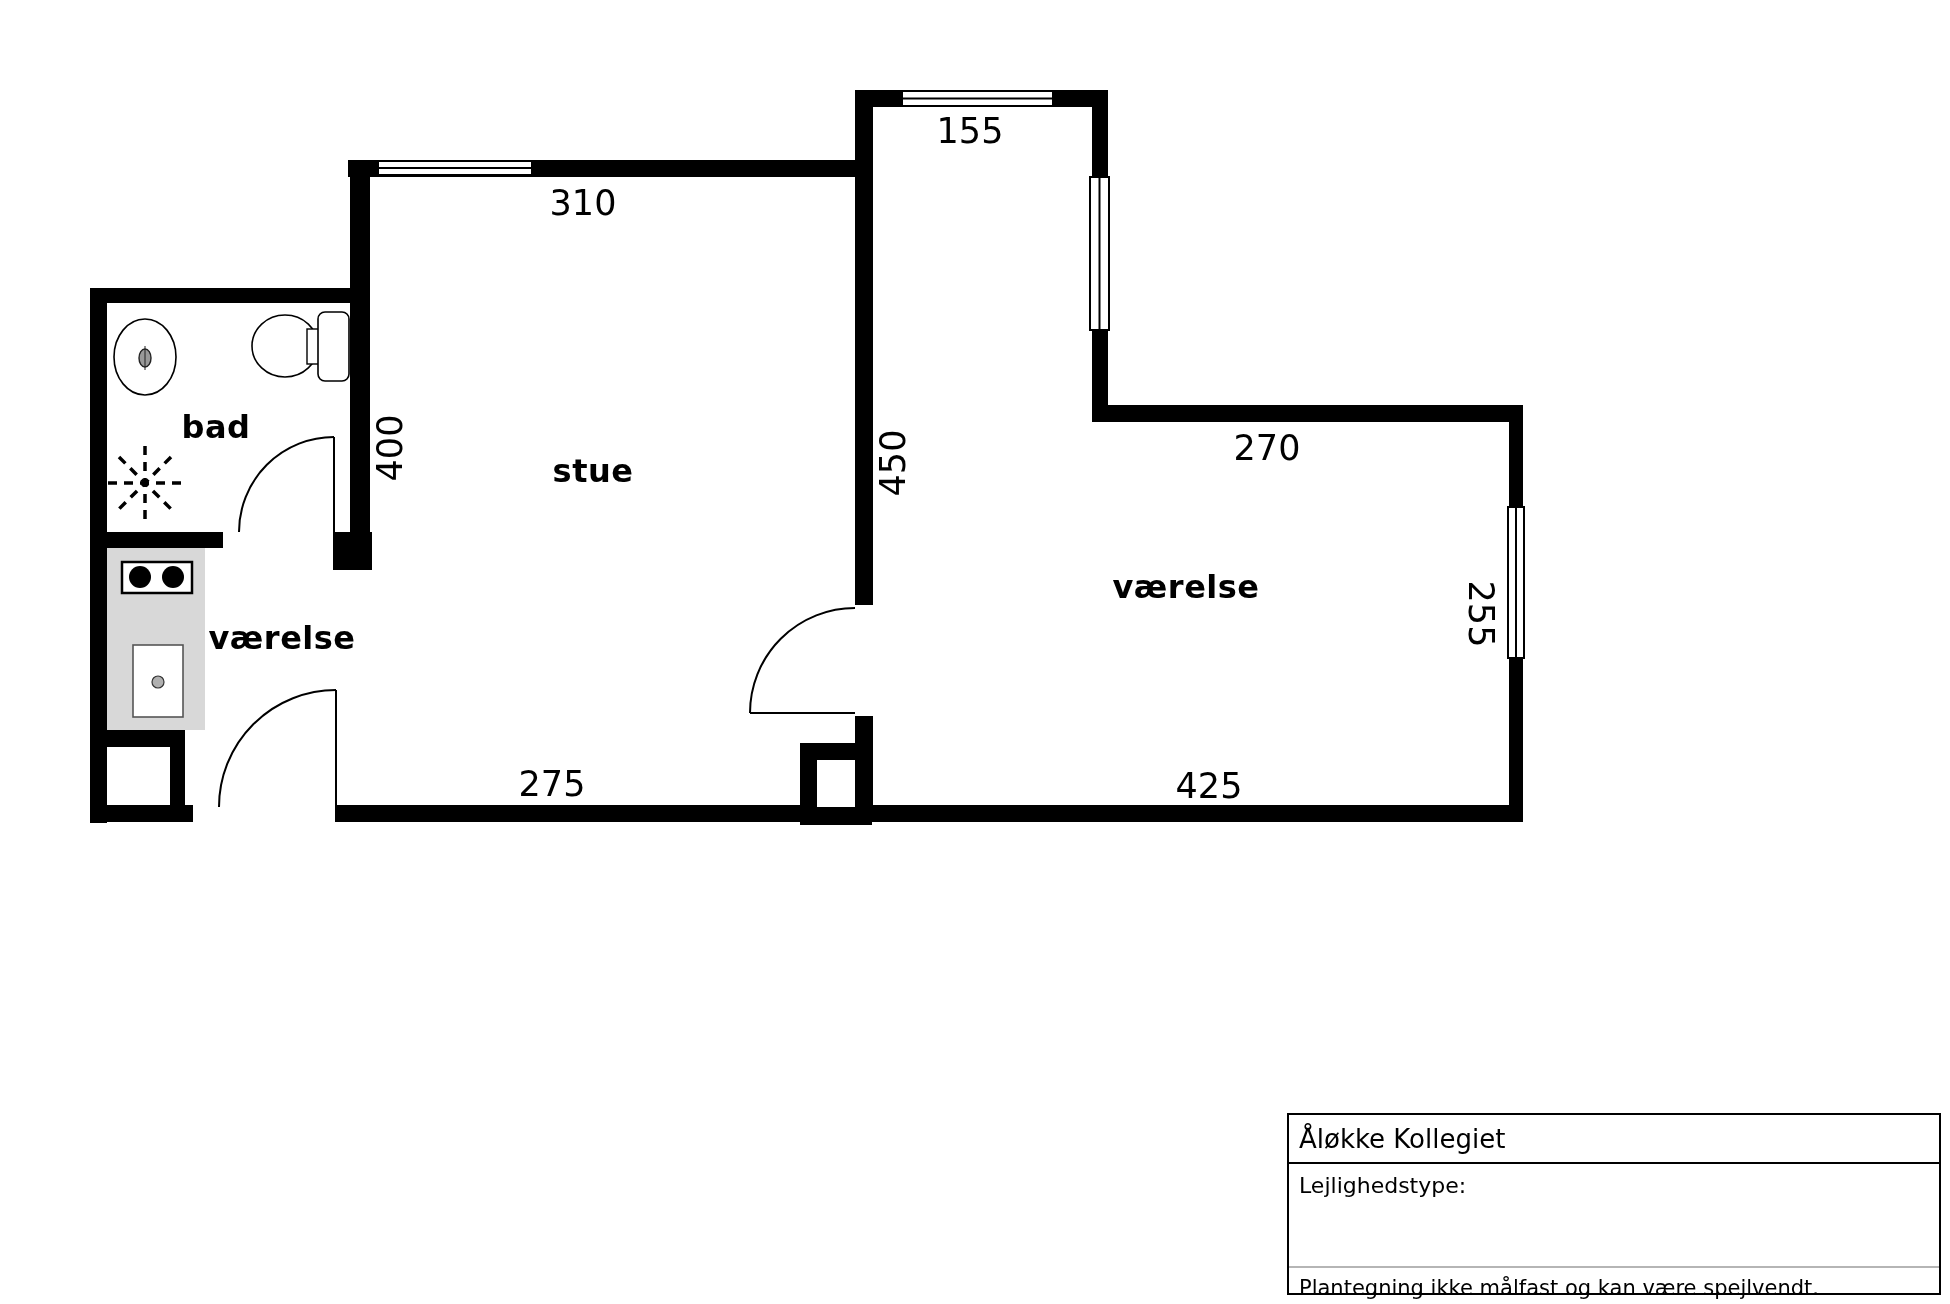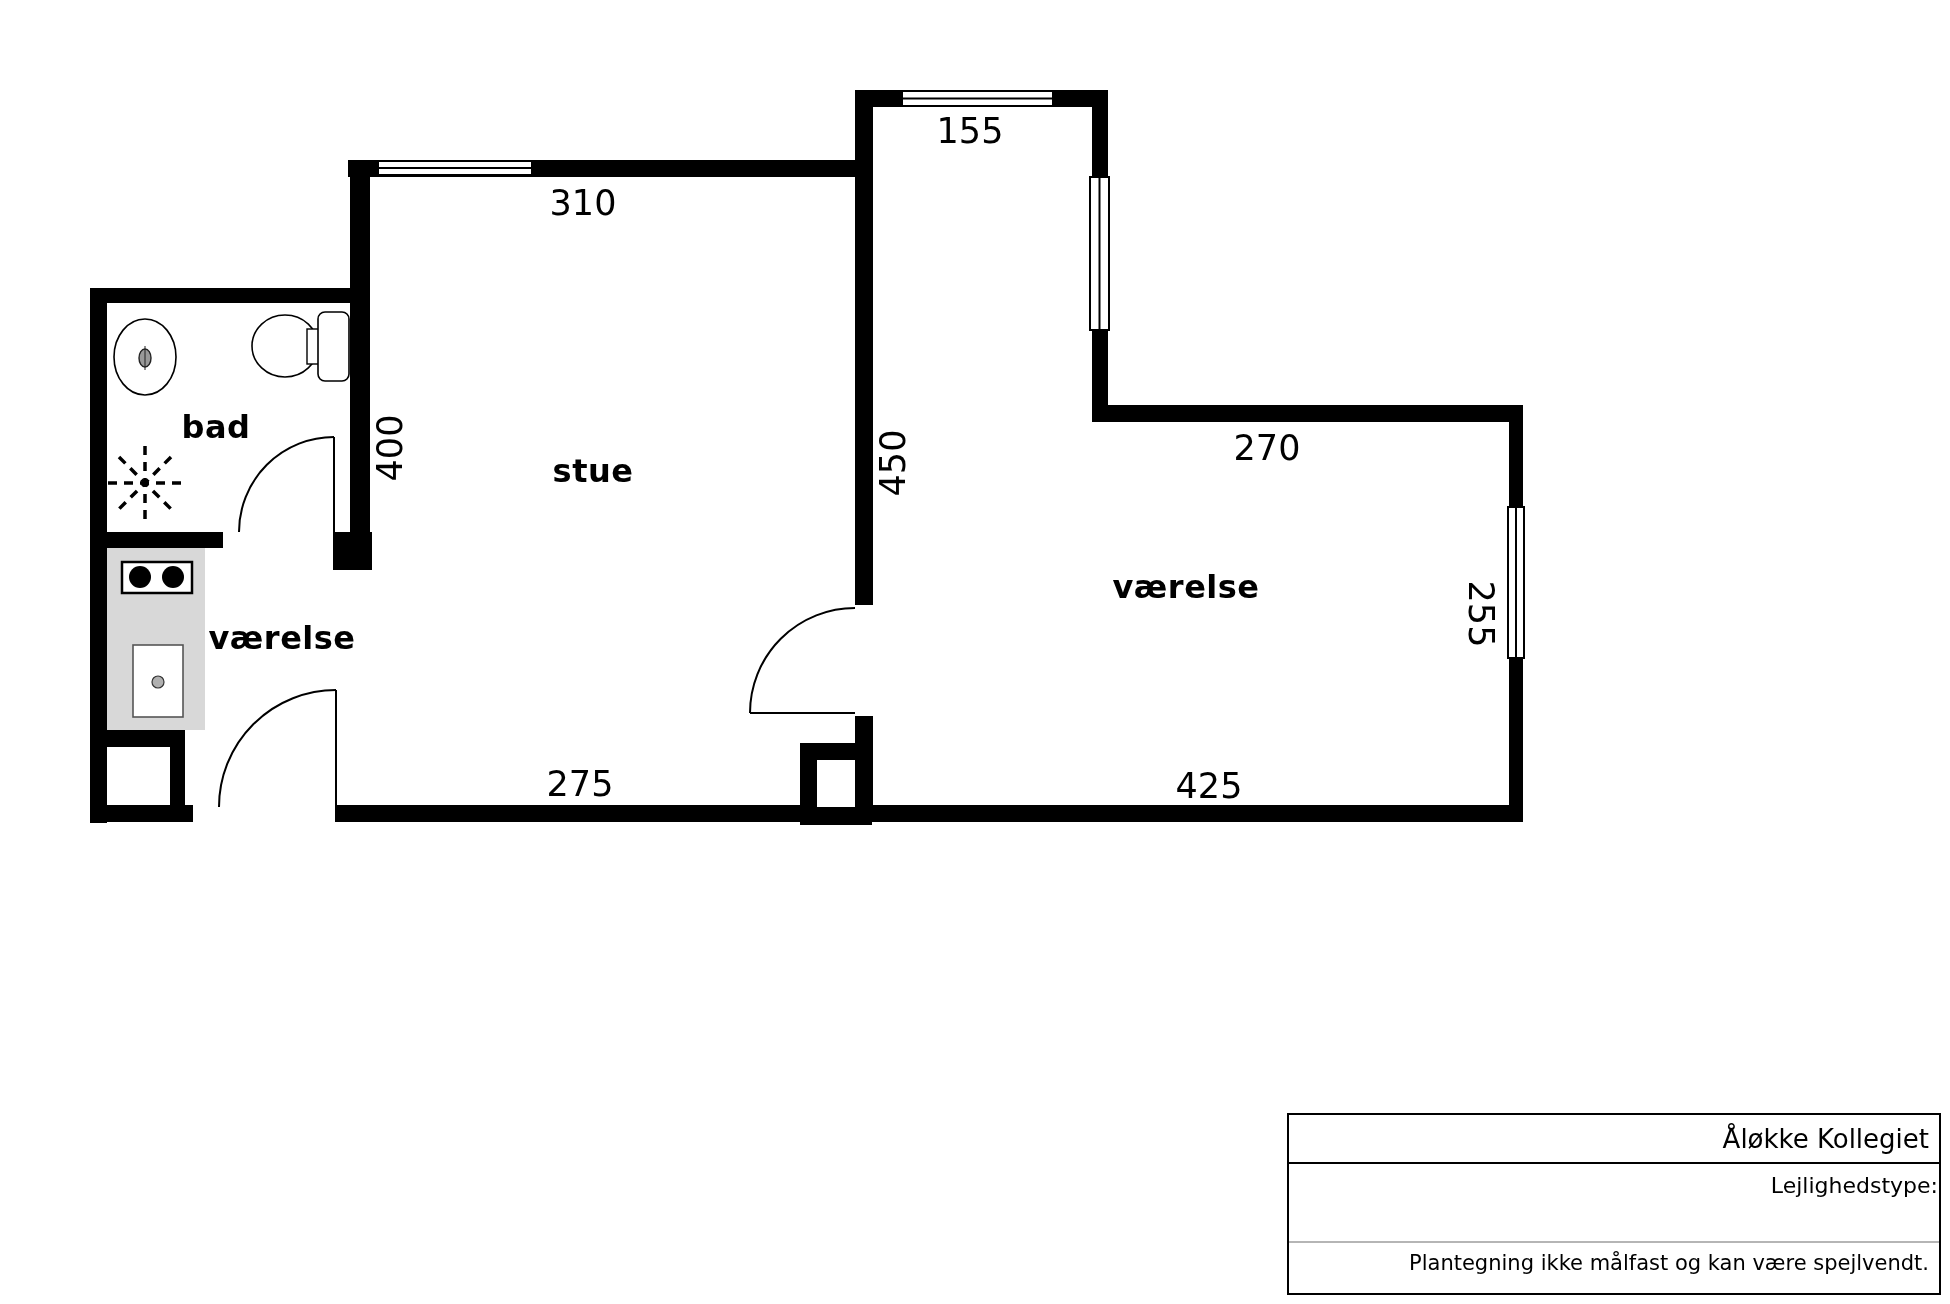--- a/index.html
+++ b/index.html
@@ -17,29 +17,29 @@
   #lbl-stue{left:593px;top:471px;}
   #lbl-kokken{left:282px;top:638px;}
   #lbl-vaerelse{left:1186px;top:587px;}
 
   #dim-310{left:583px;top:203px;}
   #dim-155{left:970px;top:125px;margin-top:6px;}
   #dim-400{left:390px;top:448px;}
   #dim-450{left:893px;top:463px;}
   #dim-270{left:1267px;top:448px;}
   #dim-255{left:1480px;top:614px;}
-  #dim-275{left:580px;top:784px;text-align:right;}
+  #dim-275{left:552px;top:784px;text-align:right;}
   #dim-425{left:1209px;top:786px;}
 
-  .infobox{position:absolute;left:1287px;top:1113px;width:654px;height:182px;border:2px solid #000;box-sizing:border-box;background:#fff;display:flex;flex-direction:column;text-align:right;}
+  .infobox{position:absolute;left:1287px;top:1113px;width:654px;height:182px;border:2px solid #000;box-sizing:border-box;background:#fff;display:flex;flex-direction:column;}
   .infobox .row-title{height:49px;box-sizing:border-box;border-bottom:2px solid #000;padding:9px 10px 0 10px;font-size:26px;}
   .infobox .row-type{flex:1;box-sizing:border-box;padding:9px 1px 0 10px;}
   .infobox .type-label{font-size:22px;margin-bottom:16px;}
   .infobox .type-value{font-size:26px;}
-  .infobox .row-note{height:52px;box-sizing:border-box;border-top:2px solid #b5b5b5;padding:8px 10px 0 10px;font-size:21px;}
+  .infobox .row-note{height:27px;box-sizing:border-box;border-top:2px solid #b5b5b5;padding:8px 10px 0 10px;font-size:21px;}
 </style>
 </head>
 <body>
 
 <div class="stage">
 
   <svg class="plan-svg" width="1950" height="1304" viewBox="0 0 1950 1304">
 
     <rect x="107" y="548" width="98" height="182" fill="#d8d8d8"></rect>
 

